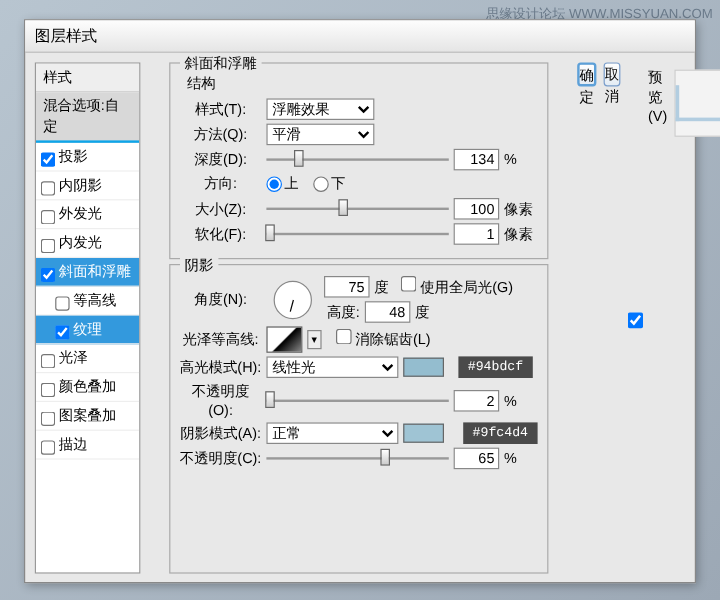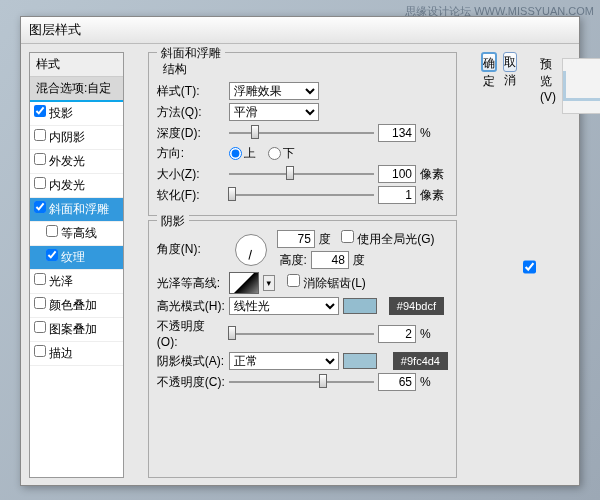--- a/index.html
+++ b/index.html
@@ -4,49 +4,49 @@
 <style>
 *{box-sizing:border-box;margin:0;padding:0;font-family:"Microsoft YaHei",SimSun,sans-serif;font-size:12px}
 body{background:linear-gradient(135deg,#b8c5d0,#9ca8b5);width:600px;height:500px;position:relative}
 .watermark{position:absolute;top:4px;right:6px;color:#6a7a8a;font-size:11px}
 .dialog{position:absolute;top:16px;left:20px;width:560px;height:470px;background:#e8e8e8;border:1px solid #888;box-shadow:2px 2px 8px rgba(0,0,0,0.3)}
 .titlebar{background:linear-gradient(#fdfdfd,#e5e5e5);border-bottom:1px solid #bbb;padding:4px 8px;font-size:13px}
 .body{display:flex;padding:8px;gap:24px;height:calc(100% - 26px)}
 .sidebar{width:100px;border:1px solid #999;background:#fff;overflow:hidden}
 .sidebar .hdr{background:#eee;padding:3px 6px;border-bottom:1px solid #ccc}
 .sidebar .sel{background:#d8d8d8;padding:3px 6px;border-bottom:2px solid #0ea5e9}
-.sidebar .item{padding:3px 4px;border-bottom:1px solid #eee;display:flex;align-items:flex-start;gap:3px;cursor:pointer}
+.sidebar .item{padding:3px 4px;border-bottom:1px solid #eee;display:flex;align-items:flex-end;gap:3px;cursor:pointer}
 .sidebar .item.active{background:#3399dd;color:#fff}
 .sidebar .item.child{padding-left:16px}
 .sidebar input[type=checkbox]{width:12px;height:12px}
 .main{flex:1;display:flex;flex-direction:column;gap:4px}
 .group{border:1px solid #aaa;padding:6px 8px 8px;position:relative}
 .group-title{position:absolute;top:-8px;left:8px;background:#e8e8e8;padding:0 4px}
 .sub-title{font-weight:normal;margin:2px 0 4px 6px}
 .row{display:flex;align-items:center;margin:3px 0;gap:4px}
-.lbl{width:68px;text-align:left}
+.lbl{width:68px;text-align:center}
 select{height:18px;border:1px solid #888;background:#fff;font-size:12px}
 .slider{flex:1;height:18px;position:relative;display:flex;align-items:center}
 .track{height:2px;background:#999;flex:1;position:relative}
 .thumb{position:absolute;width:8px;height:14px;background:linear-gradient(#fff,#ccc);border:1px solid #666;top:-7px;transform:translateX(-50%)}
 .numbox{width:38px;height:18px;border:1px solid #888;background:#fff;text-align:right;padding:0 3px;line-height:16px}
 .unit{width:28px}
 .rightcol{width:90px;display:flex;flex-direction:row;gap:6px;align-items:stretch}
 .btn{height:20px;border:1px solid #7a9ecc;background:linear-gradient(#fefefe,#e4ecf4);border-radius:3px;cursor:pointer;text-align:center;line-height:18px}
 .btn.primary{border:2px solid #5da0d8}
 .preview{margin-top:4px;display:flex;gap:4px}
 .preview-box{width:70px;height:56px;background:#f3f3f3;border:1px solid #ccc;margin-top:6px;display:flex;align-items:center;justify-content:center}
 .preview-inner{width:38px;height:30px;border:3px solid #b2cde0;border-top:none;border-right:none}
 .angle-dial{width:32px;height:32px;border:1px solid #888;border-radius:50%;background:#fff;position:relative;margin:0 6px}
 .angle-dial .marker{position:absolute;left:50%;top:50%;width:1px;height:10px;background:#000;transform-origin:top;transform:rotate(15deg)}
 .swatch{width:34px;height:16px;border:1px solid #666;display:inline-block}
 .contour{width:30px;height:22px;border:1px solid #666;background:linear-gradient(135deg,#fff 0%,#fff 48%,#000 52%,#888 100%);display:inline-block}
 .dd-arrow{width:12px;height:16px;border:1px solid #888;background:#eee;font-size:9px;text-align:center;line-height:14px}
 .radio{display:flex;align-items:center;gap:2px;margin-right:8px}
-.color-tag{background:#4a4a4a;color:#fff;padding:3px 8px;font-size:11px;font-family:Liberation Sans, sans-serif}
+.color-tag{background:#4a4a4a;color:#fff;padding:3px 8px;font-size:11px;font-family:Liberation Mono, monospace}
 </style>
 </head>
 <body>
 
 <div class="watermark">思缘设计论坛  WWW.MISSYUAN.COM</div>
 
 <div class="dialog">
   <div class="titlebar">图层样式</div>
   <div class="body">
     <div class="sidebar">

